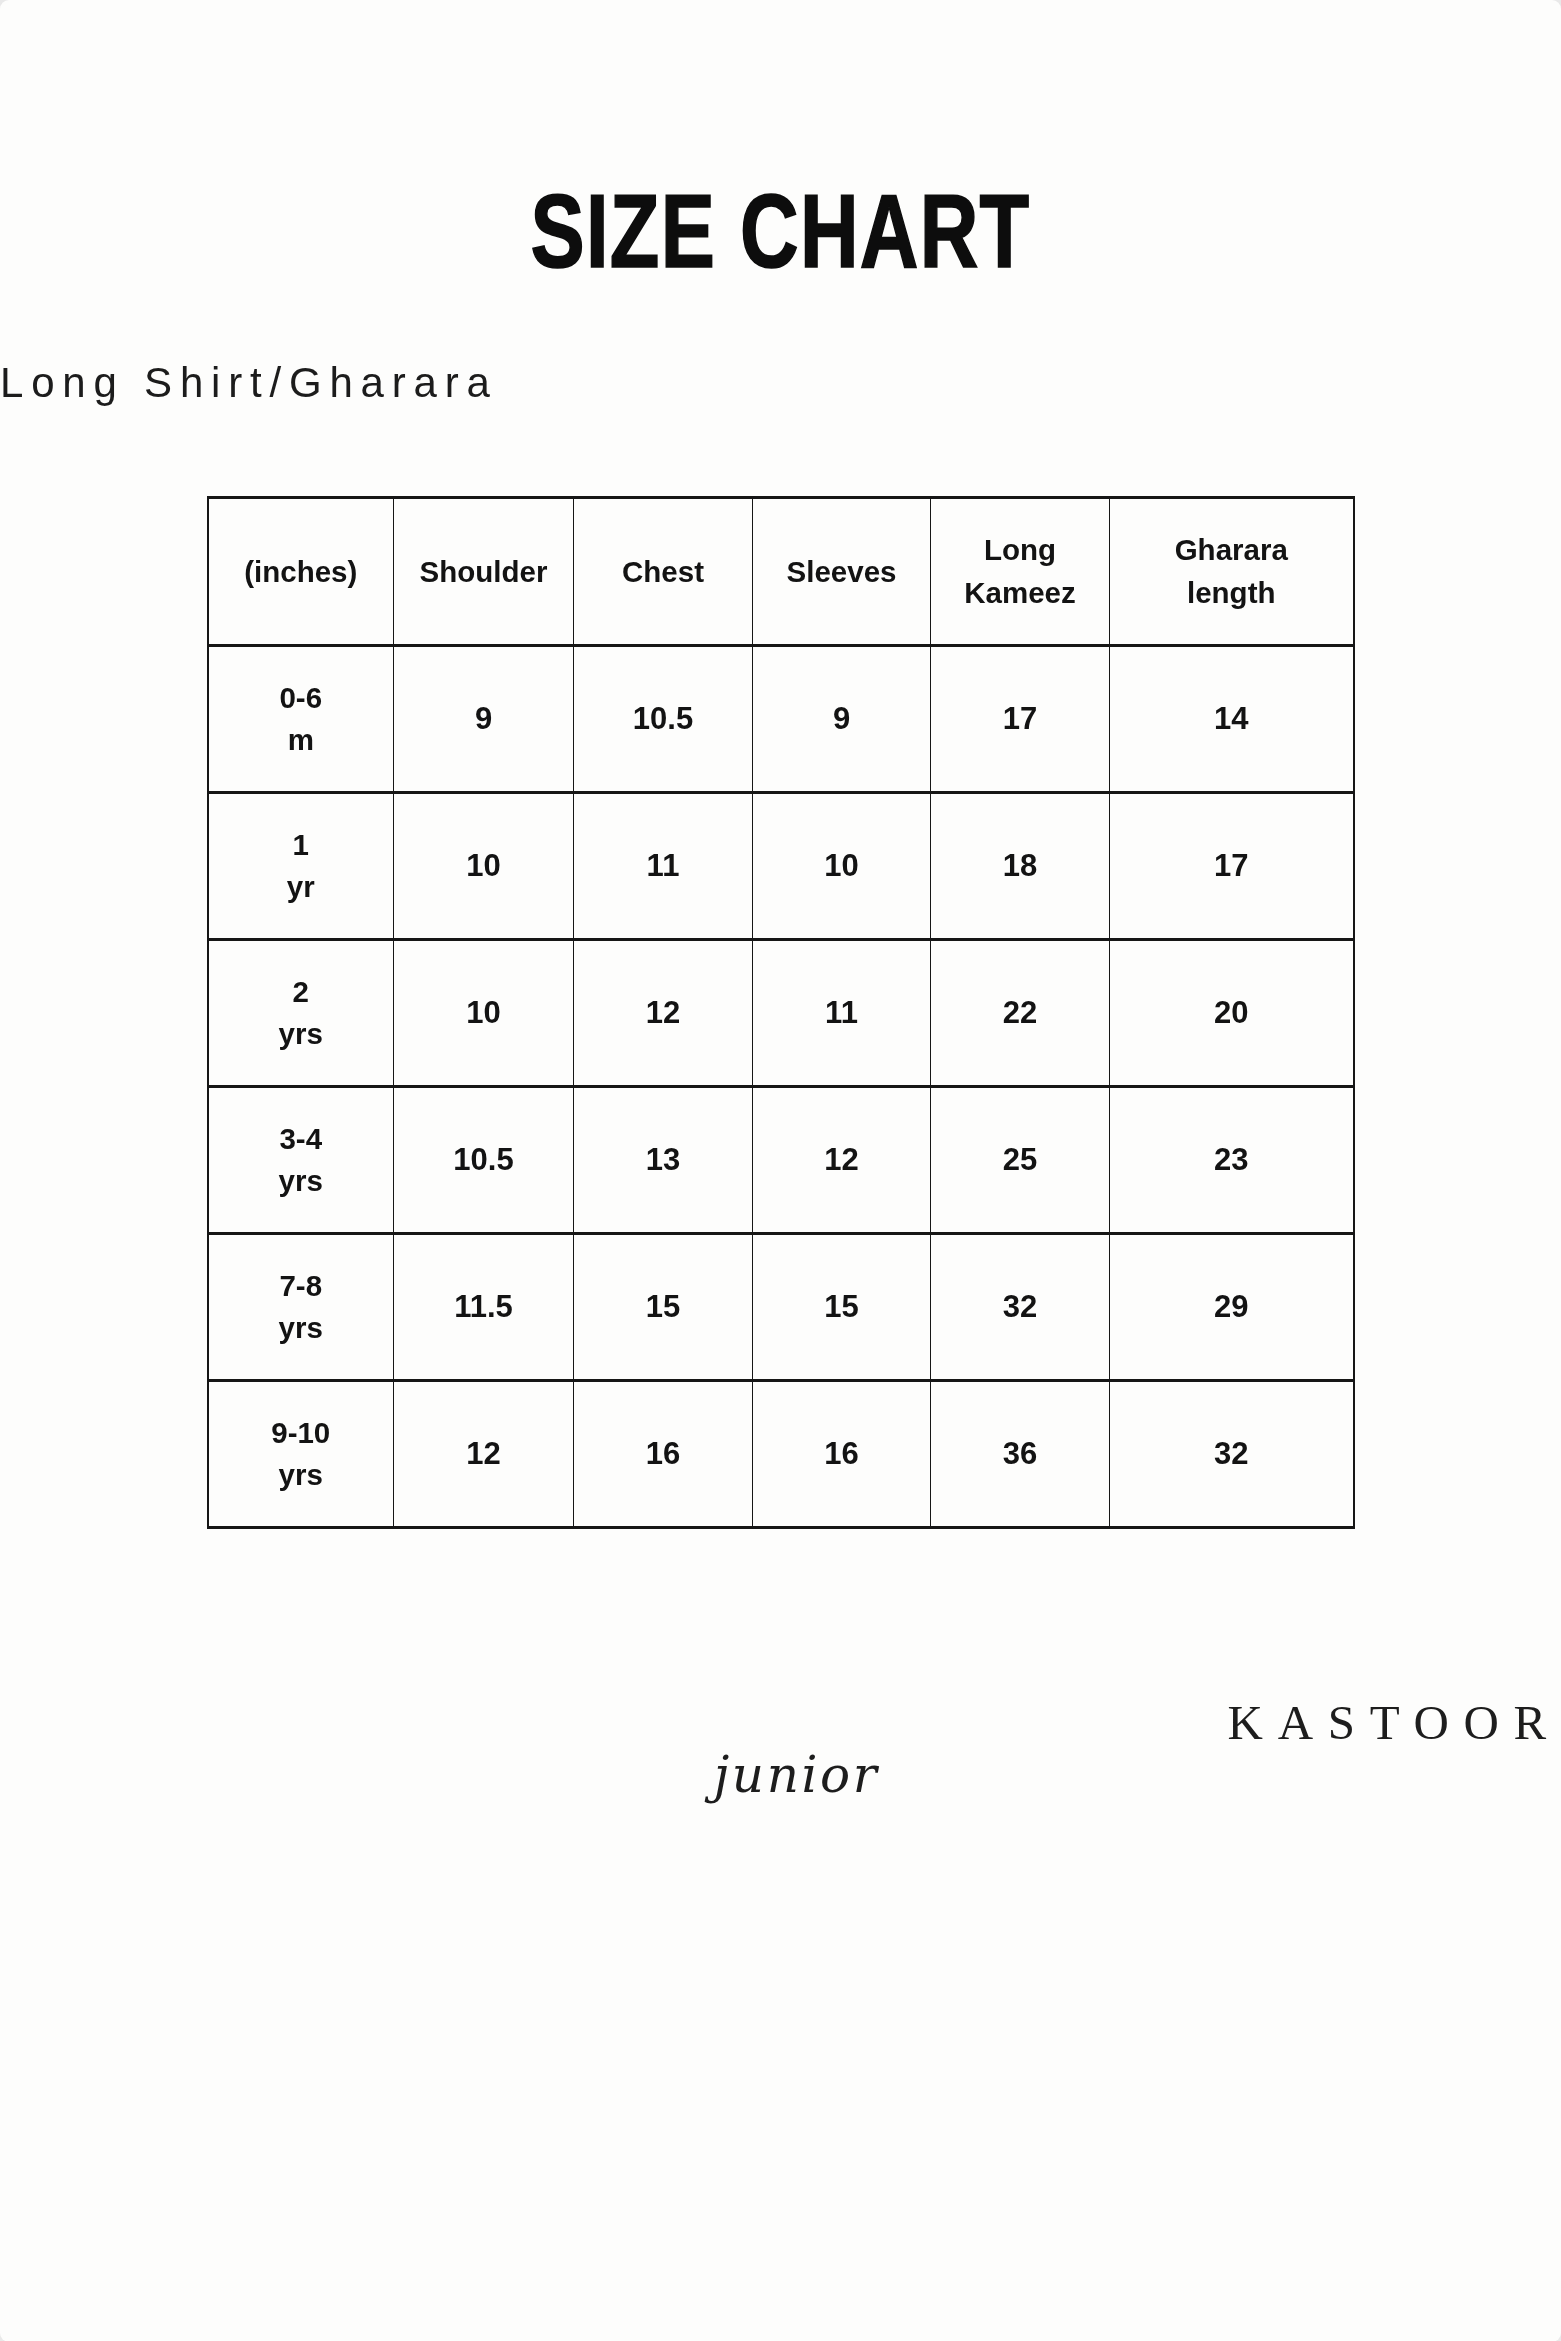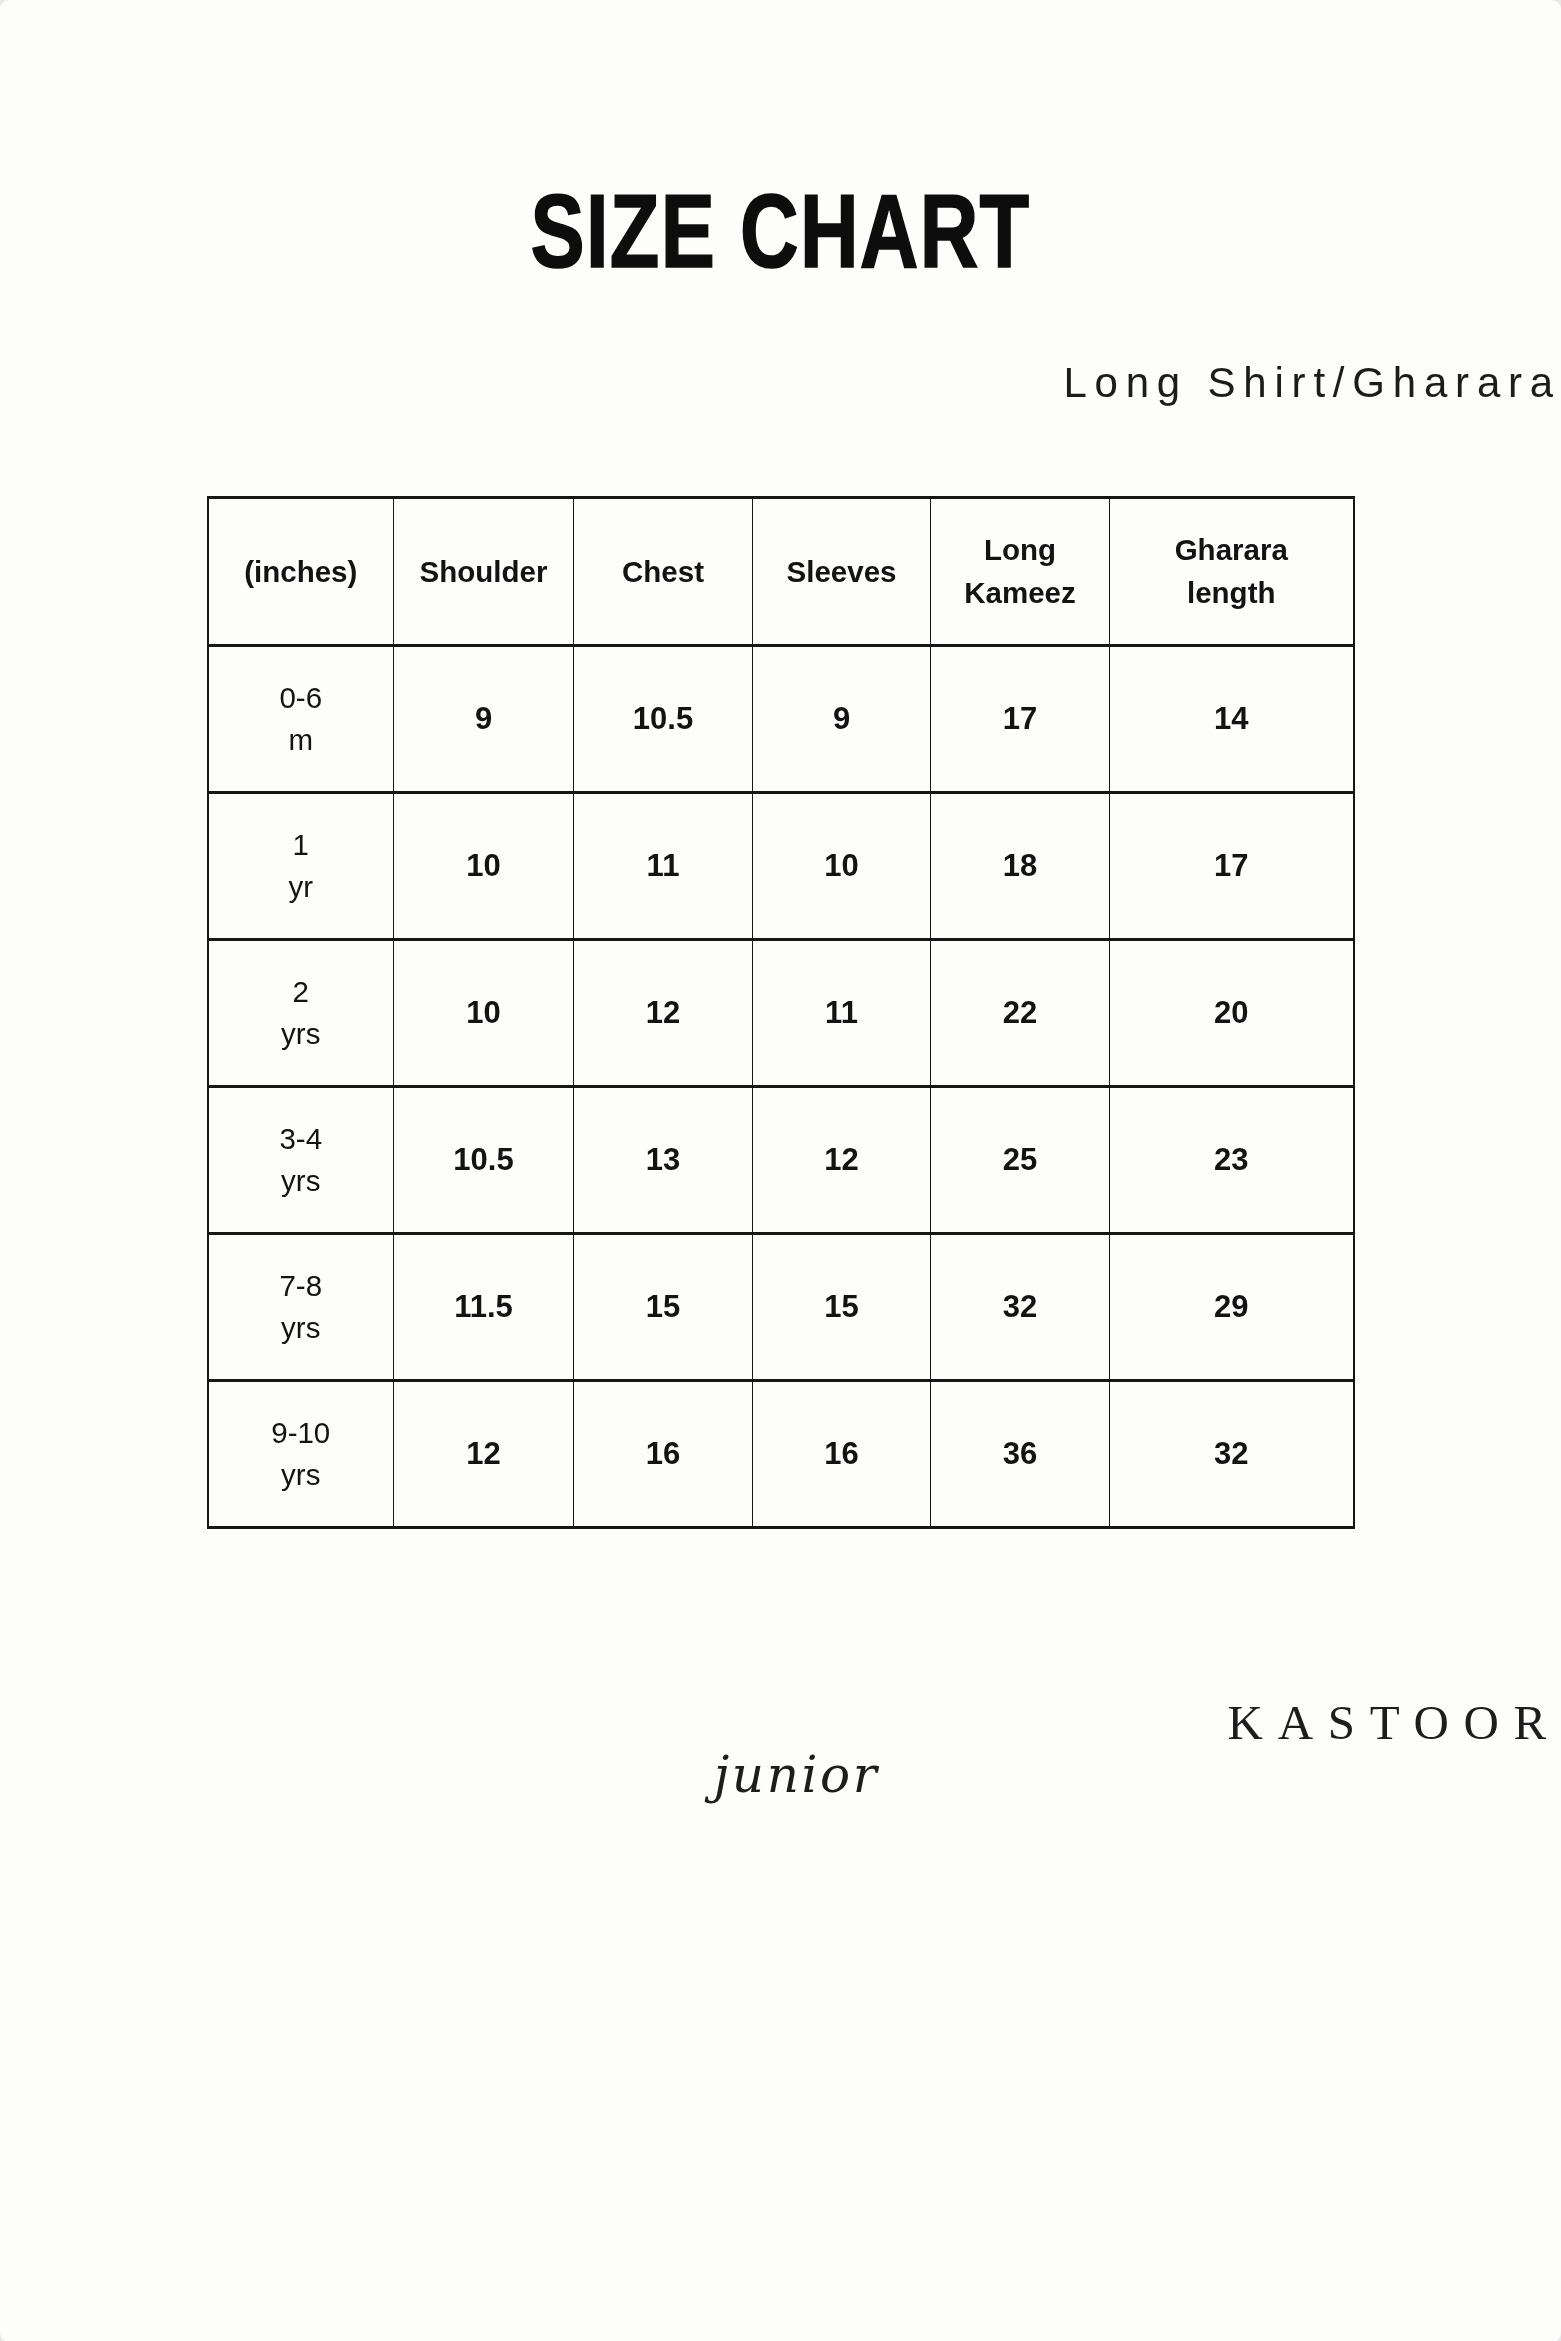--- a/index.html
+++ b/index.html
@@ -30,21 +30,21 @@
     font-weight: bold;
     letter-spacing: 1.7px;
     color: #0d0d0d;
     transform: scaleX(0.78);
     transform-origin: 50% 50%;
     -webkit-text-stroke: 1.7px #0d0d0d;
     white-space: nowrap;
   }
   .subtitle {
     margin-top: 75px;
-    text-align: right;
+    text-align: left;
     font-size: 42px;
     line-height: 1.2;
     font-weight: 400;
     letter-spacing: 7.8px;
     color: #1c1c1c;
     white-space: nowrap;
   }
   table.size-table {
     margin: 88px auto 0 auto;
     border-collapse: collapse;
@@ -69,21 +69,21 @@
     font-weight: bold;
     color: #131313;
   }
   .size-table td.value-cell {
     font-size: 31px;
     font-weight: bold;
     color: #131313;
   }
   .size-table td.label-cell {
     font-size: 29.5px;
-    font-weight: normal;
+    font-weight: bold;
     color: #131313;
   }
   .l1, .l2 {
     display: block;
     line-height: 1.45;
   }
   .logo {
     margin-top: 165px;
     text-align: center;
   }

